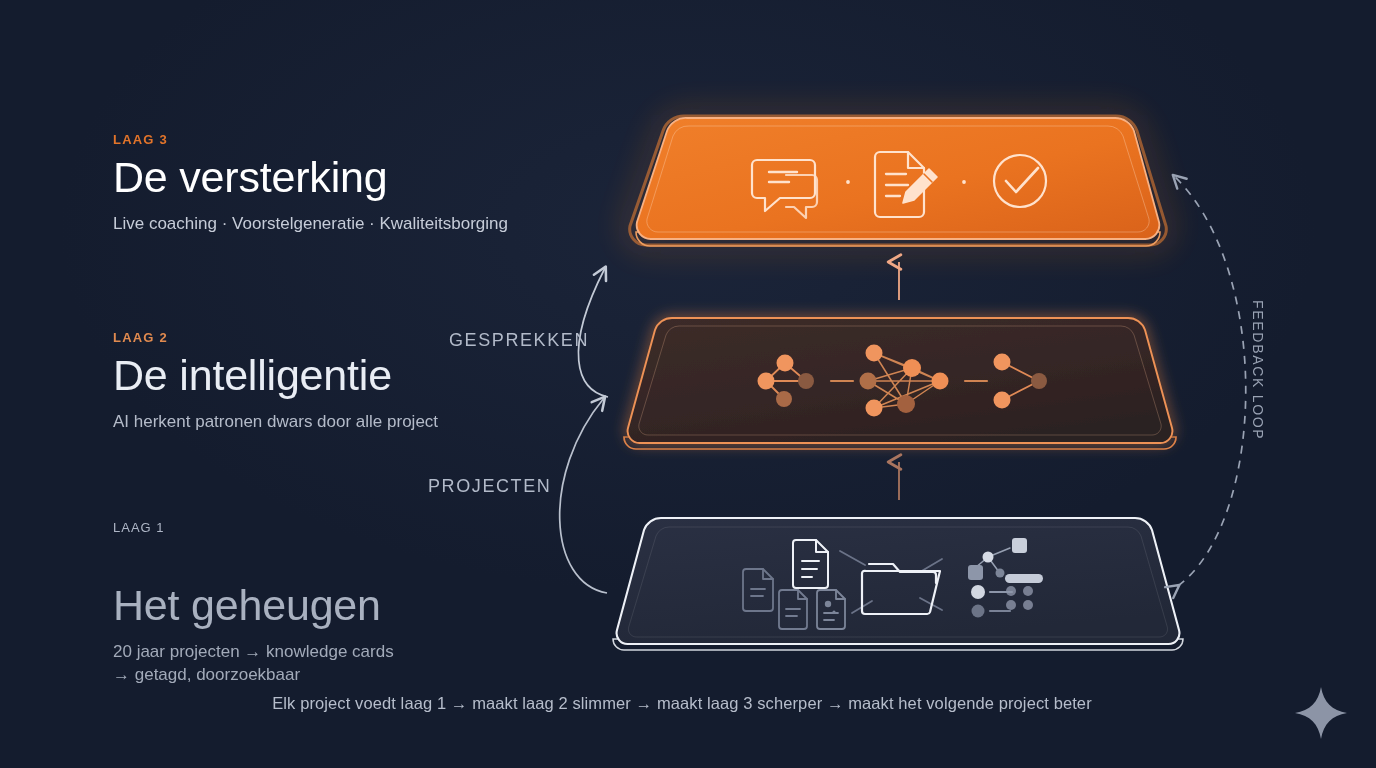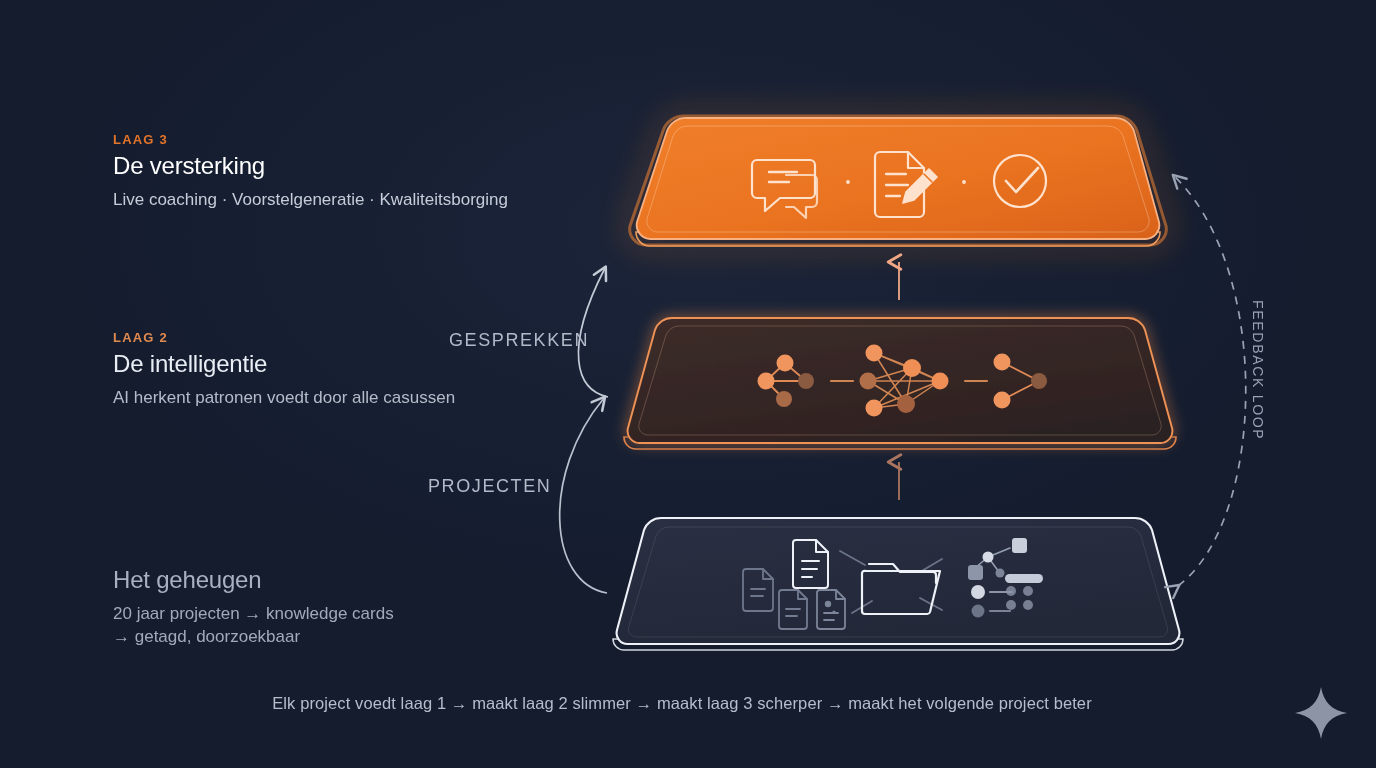--- a/index.html
+++ b/index.html
@@ -19,21 +19,21 @@
   
   .block { position:absolute; left:113px; }
   .eyebrow {
     font-size:13px; font-weight:700; letter-spacing:1.2px;
     line-height:1.1;
   }
   .eyebrow.l3 { color:#e2742a; }
   .eyebrow.l2 { color:#e08a4f; }
   .eyebrow.l1 { color:#aeb6c6; font-weight:400; letter-spacing:1.0px; }
   .title {
-    font-size:24px; font-weight:400; line-height:1.25; margin-top:4px;
+    font-size:43px; font-weight:400; line-height:1.25; margin-top:4px;
     letter-spacing:-0.2px;
   }
   .title.l3 { color:#ffffff; }
   .title.l2 { color:#e9edf4; }
   .title.l1 { color:#a9b1c0;margin-top:44px; }
   .sub {
     font-size:17px; font-weight:400; line-height:1.35; margin-top:8px;
   }
   .sub.l3 { color:#c6ccd8;text-align:right; }
   .sub.l2 { color:#b4bbc9; }
@@ -297,24 +297,25 @@
 
   <div class="block" id="blk3">
     <div class="eyebrow l3">LAAG 3</div>
     <div class="title l3">De versterking</div>
     <div class="sub l3">Live coaching · Voorstelgeneratie · Kwaliteitsborging</div>
   </div>
 
   <div class="block" id="blk2">
     <div class="eyebrow l2">LAAG 2</div>
     <div class="title l2">De intelligentie</div>
-    <div class="sub l2">AI herkent patronen voedt door alle casussen</div>
+    <div class="sub l2">AI herkent patronen dwars door alle project</div>
   </div>
 
   <div class="block" id="blk1">
+    <div class="eyebrow l1">LAAG 1</div>
     <div class="title l1">Het geheugen</div>
     <div class="sub l1">20 jaar projecten → knowledge cards</div>
     <div class="sub l1" style="margin-top:0">→ getagd, doorzoekbaar</div>
   </div>
 
   <div class="conn-label" id="lbl-gesprekken">GESPREKKEN</div>
   <div class="conn-label" id="lbl-projecten">PROJECTEN</div>
   <div id="lbl-feedback">FEEDBACK LOOP</div>
 
   <div id="caption">Elk project voedt laag 1 → maakt laag 2 slimmer → maakt laag 3 scherper → maakt het volgende project beter</div>

